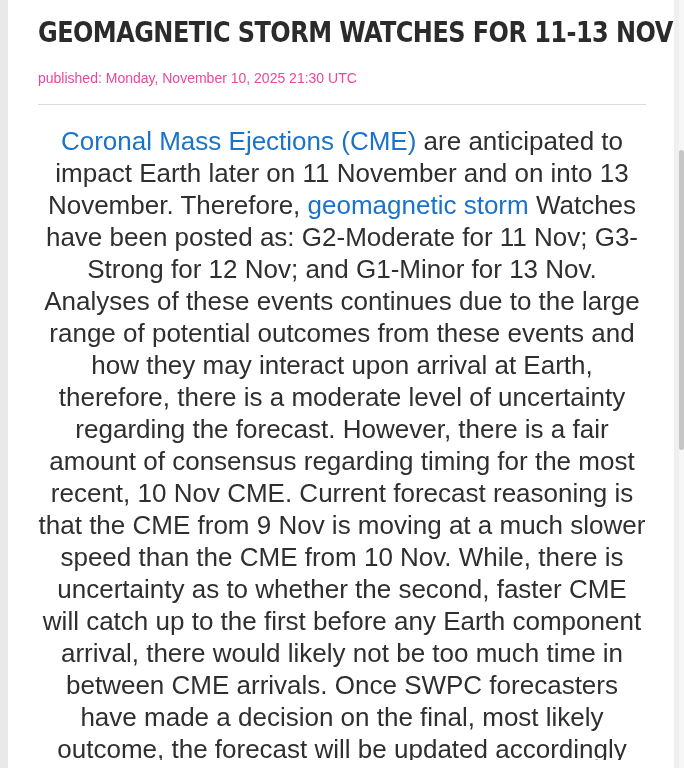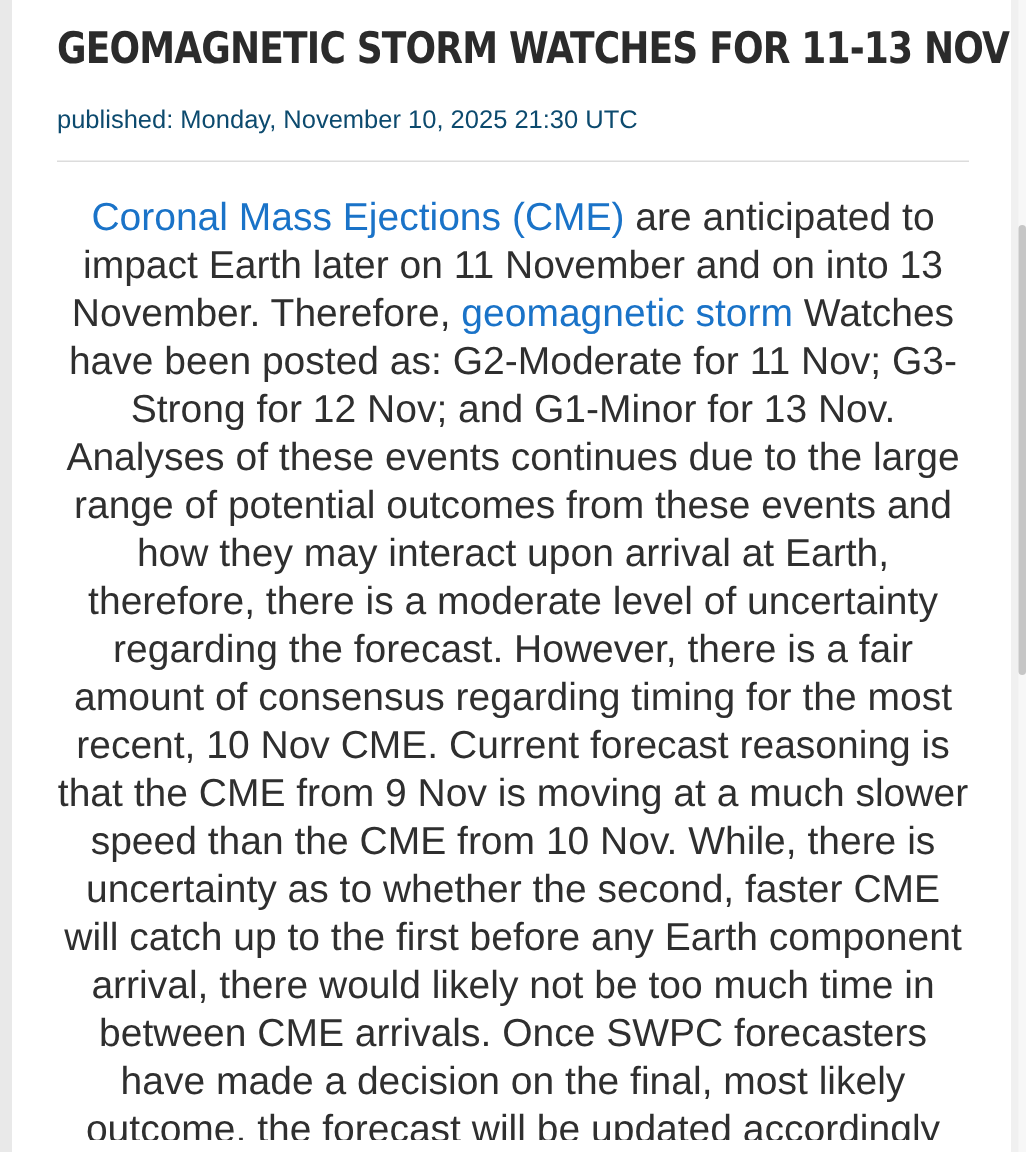--- a/index.html
+++ b/index.html
@@ -76,23 +76,23 @@
     color: #2b2b2b;
     font-stretch: condensed;
     transform: scaleX(0.92);
     transform-origin: left center;
     white-space: nowrap;
   }
   .published {
     margin: 0;
     padding-top: 20px;
     padding-bottom: 16px;
-    font-size: 17px;
+    font-size: 14px;
     line-height: 1.3;
-    color: #0c4a6e;
+    color: #ec4899;
   }
   .divider {
     height: 1px;
     background: #dcdcdc;
     margin: 0 0 0 0;
     width: 100%;
   }
   .body-text {
     margin: 0;
     padding-top: 20px;

